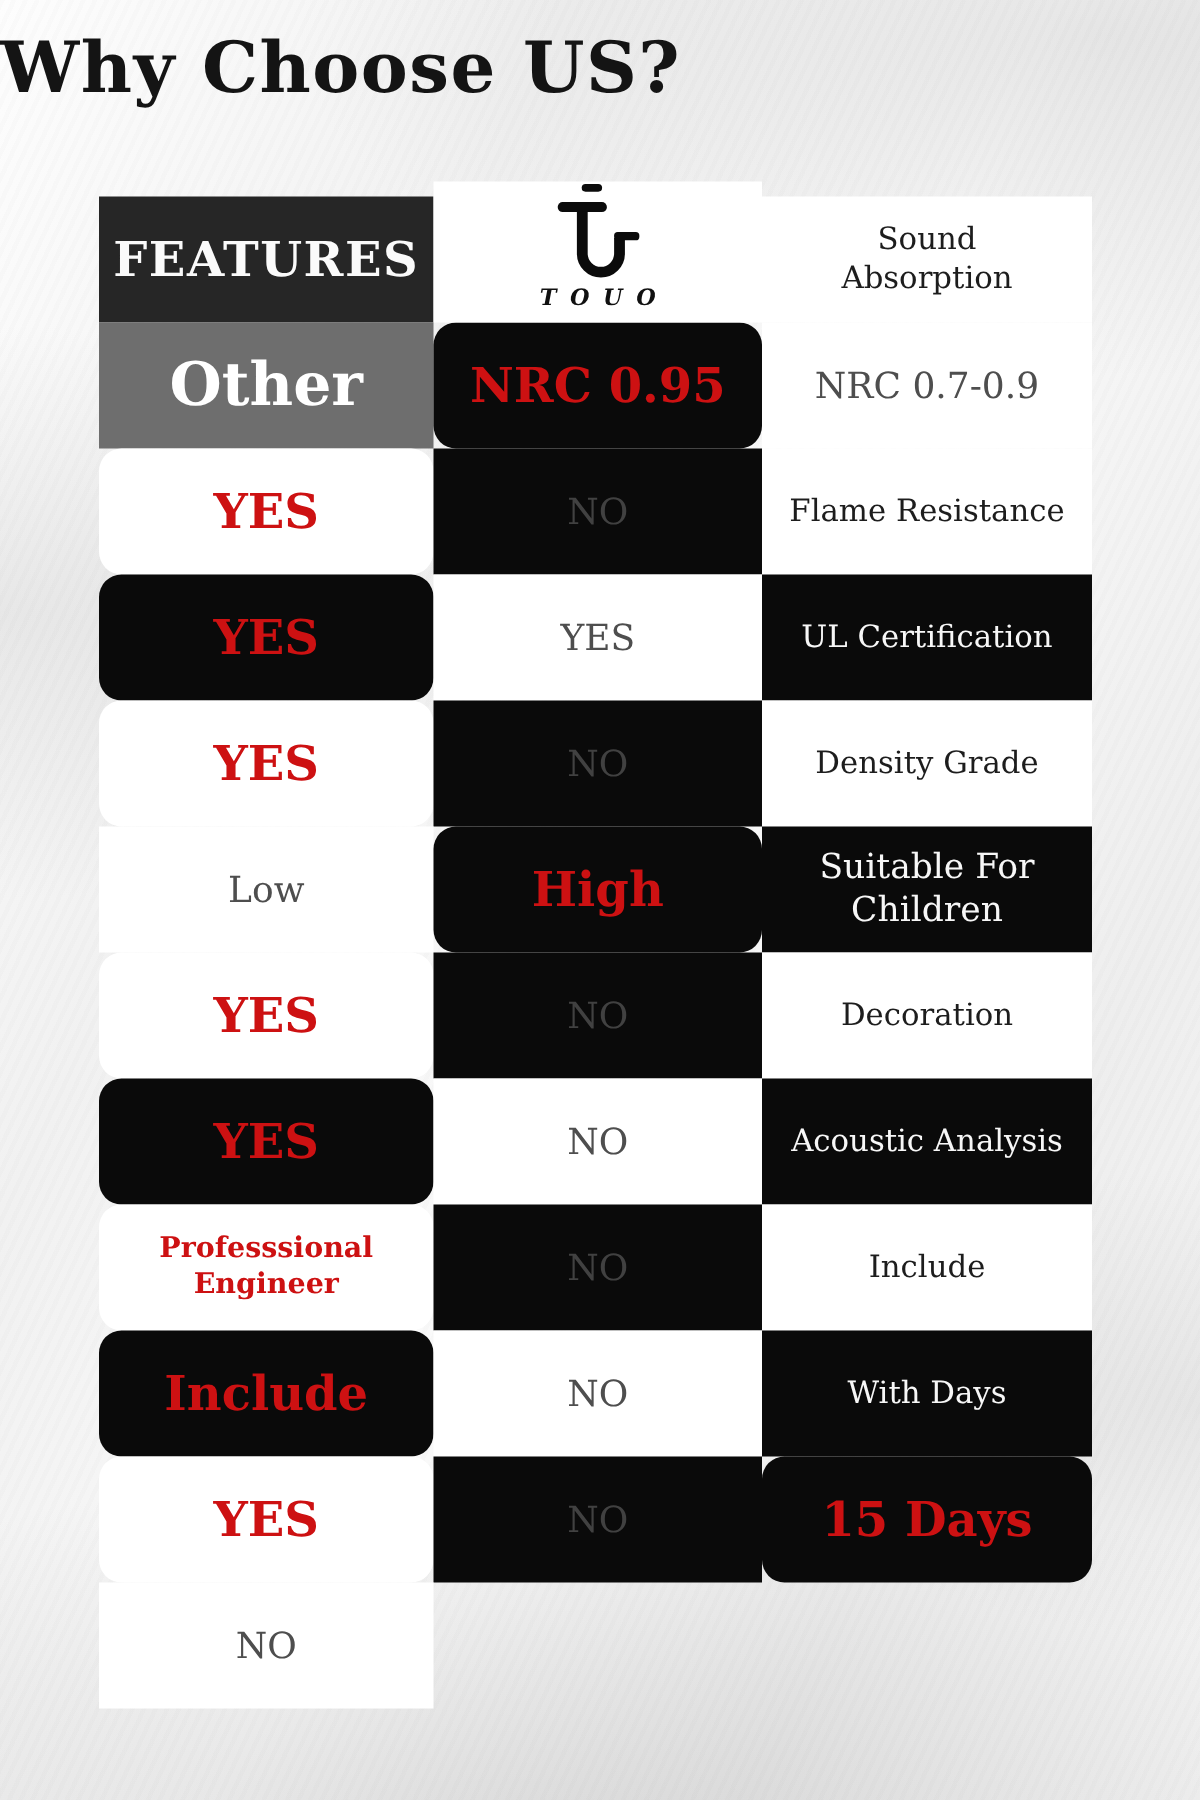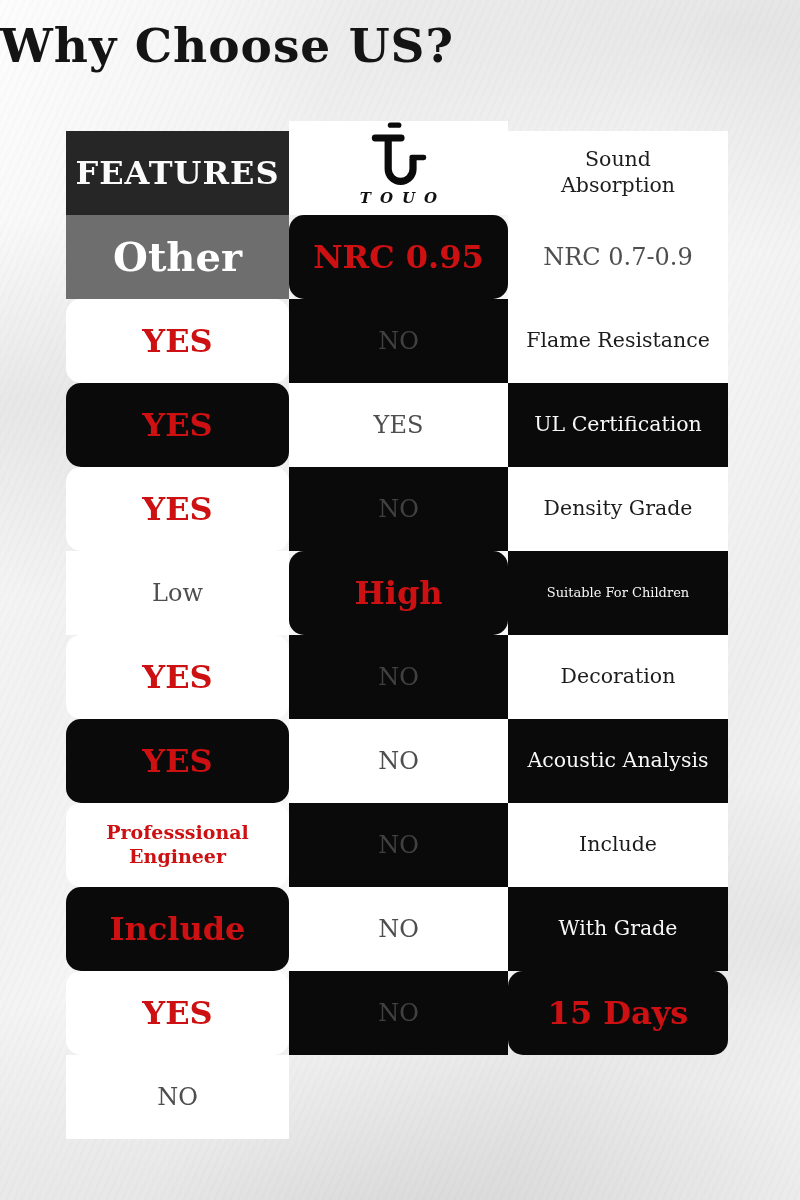--- a/index.html
+++ b/index.html
@@ -42,21 +42,21 @@
     display:flex;flex-direction:column;align-items:center;justify-content:flex-end;
     padding-bottom:7px;box-sizing:border-box;
   }
   .logo-mark{display:block;}
   .brand-word{
     font-size:15px;font-style:italic;font-weight:700;color:#101010;
     letter-spacing:9px;margin-left:9px;margin-top:1px;
   }
   .f-light{background:#ffffff;color:#1d1d1d;font-size:20.5px;}
   .f-dark{background:var(--black-cell);color:#f7f7f7;font-size:20.5px;}
-  .txt-sm-f{font-size:13px;}
+  .txt-sm-f{font-size:23px;}
   .cell-brand{color:var(--red);font-weight:700;font-size:32px;border-radius:15px;}
   .b-dark{background:var(--black-cell);}
   .b-light{background:#ffffff;}
   .txt-sm-b{font-size:19px;font-weight:700;}
   .cell-other{font-size:24px;}
   .o-light{background:#ffffff;color:var(--gray-text);}
   .o-dark{background:var(--black-cell);color:var(--gray-text-dark);}
 </style>
 </head>
 <body>
@@ -100,19 +100,19 @@
       <div class="cell cell-other o-dark">NO</div>
       <div class="cell cell-feature f-light">Decoration</div>
       <div class="cell cell-brand b-dark">YES</div>
       <div class="cell cell-other o-light">NO</div>
       <div class="cell cell-feature f-dark">Acoustic Analysis</div>
       <div class="cell cell-brand b-light txt-sm-b">Professsional Engineer</div>
       <div class="cell cell-other o-dark">NO</div>
       <div class="cell cell-feature f-light">Include</div>
       <div class="cell cell-brand b-dark">Include</div>
       <div class="cell cell-other o-light">NO</div>
-      <div class="cell cell-feature f-dark">With Grade</div>
+      <div class="cell cell-feature f-dark">With Days</div>
       <div class="cell cell-brand b-light">YES</div>
       <div class="cell cell-other o-dark">NO</div>
       <div class="cell cell-brand b-dark">15 Days</div>
       <div class="cell cell-other o-light">NO</div>
     </div>
 </div>
 
 </body></html>

